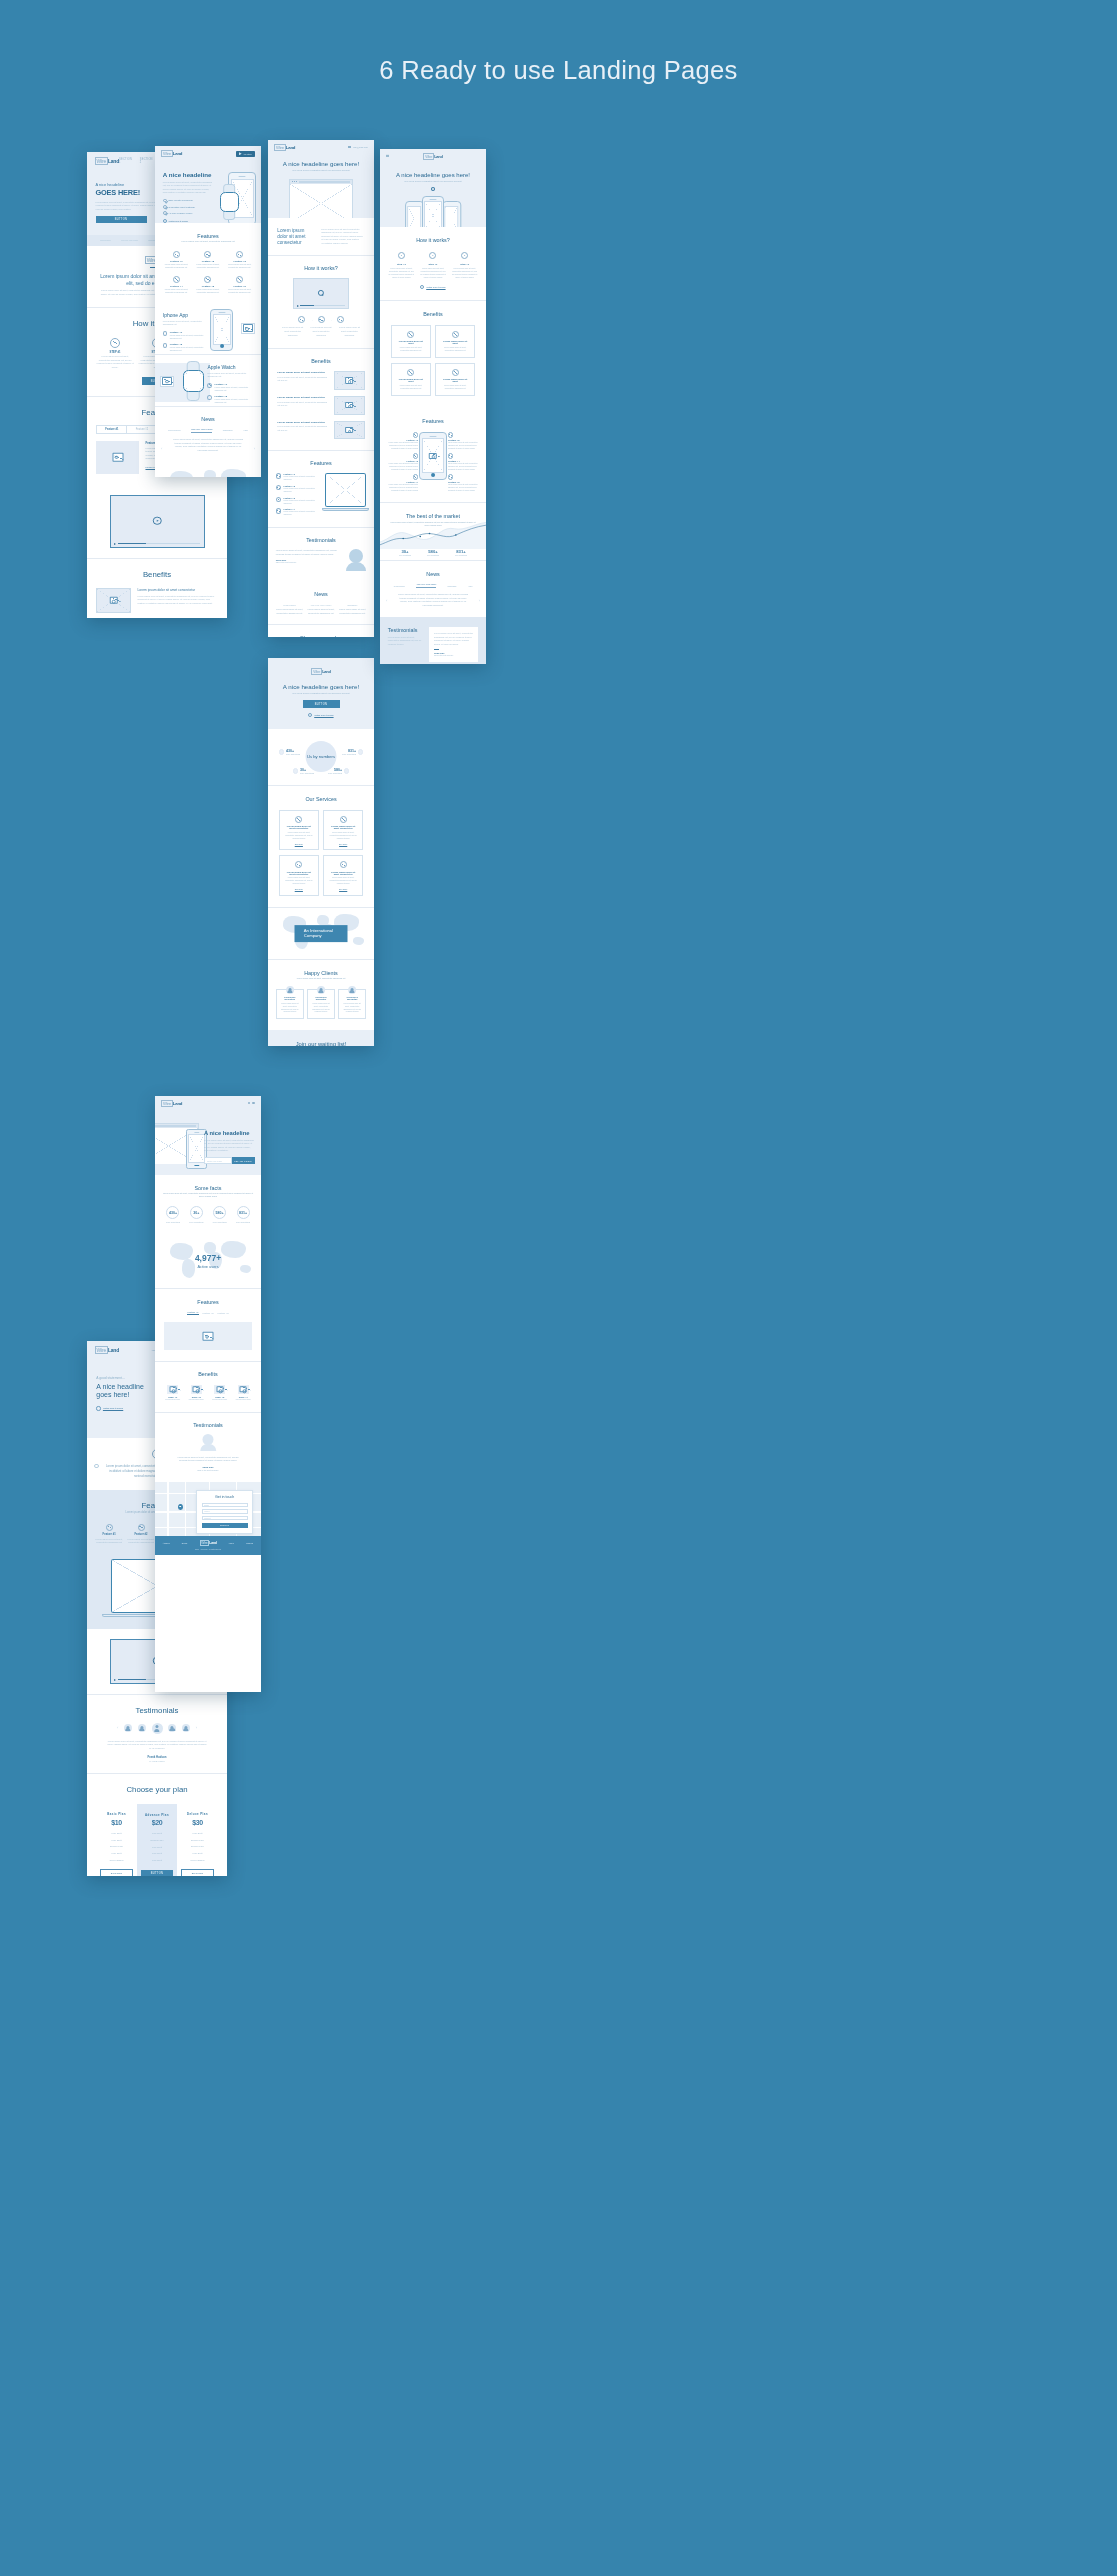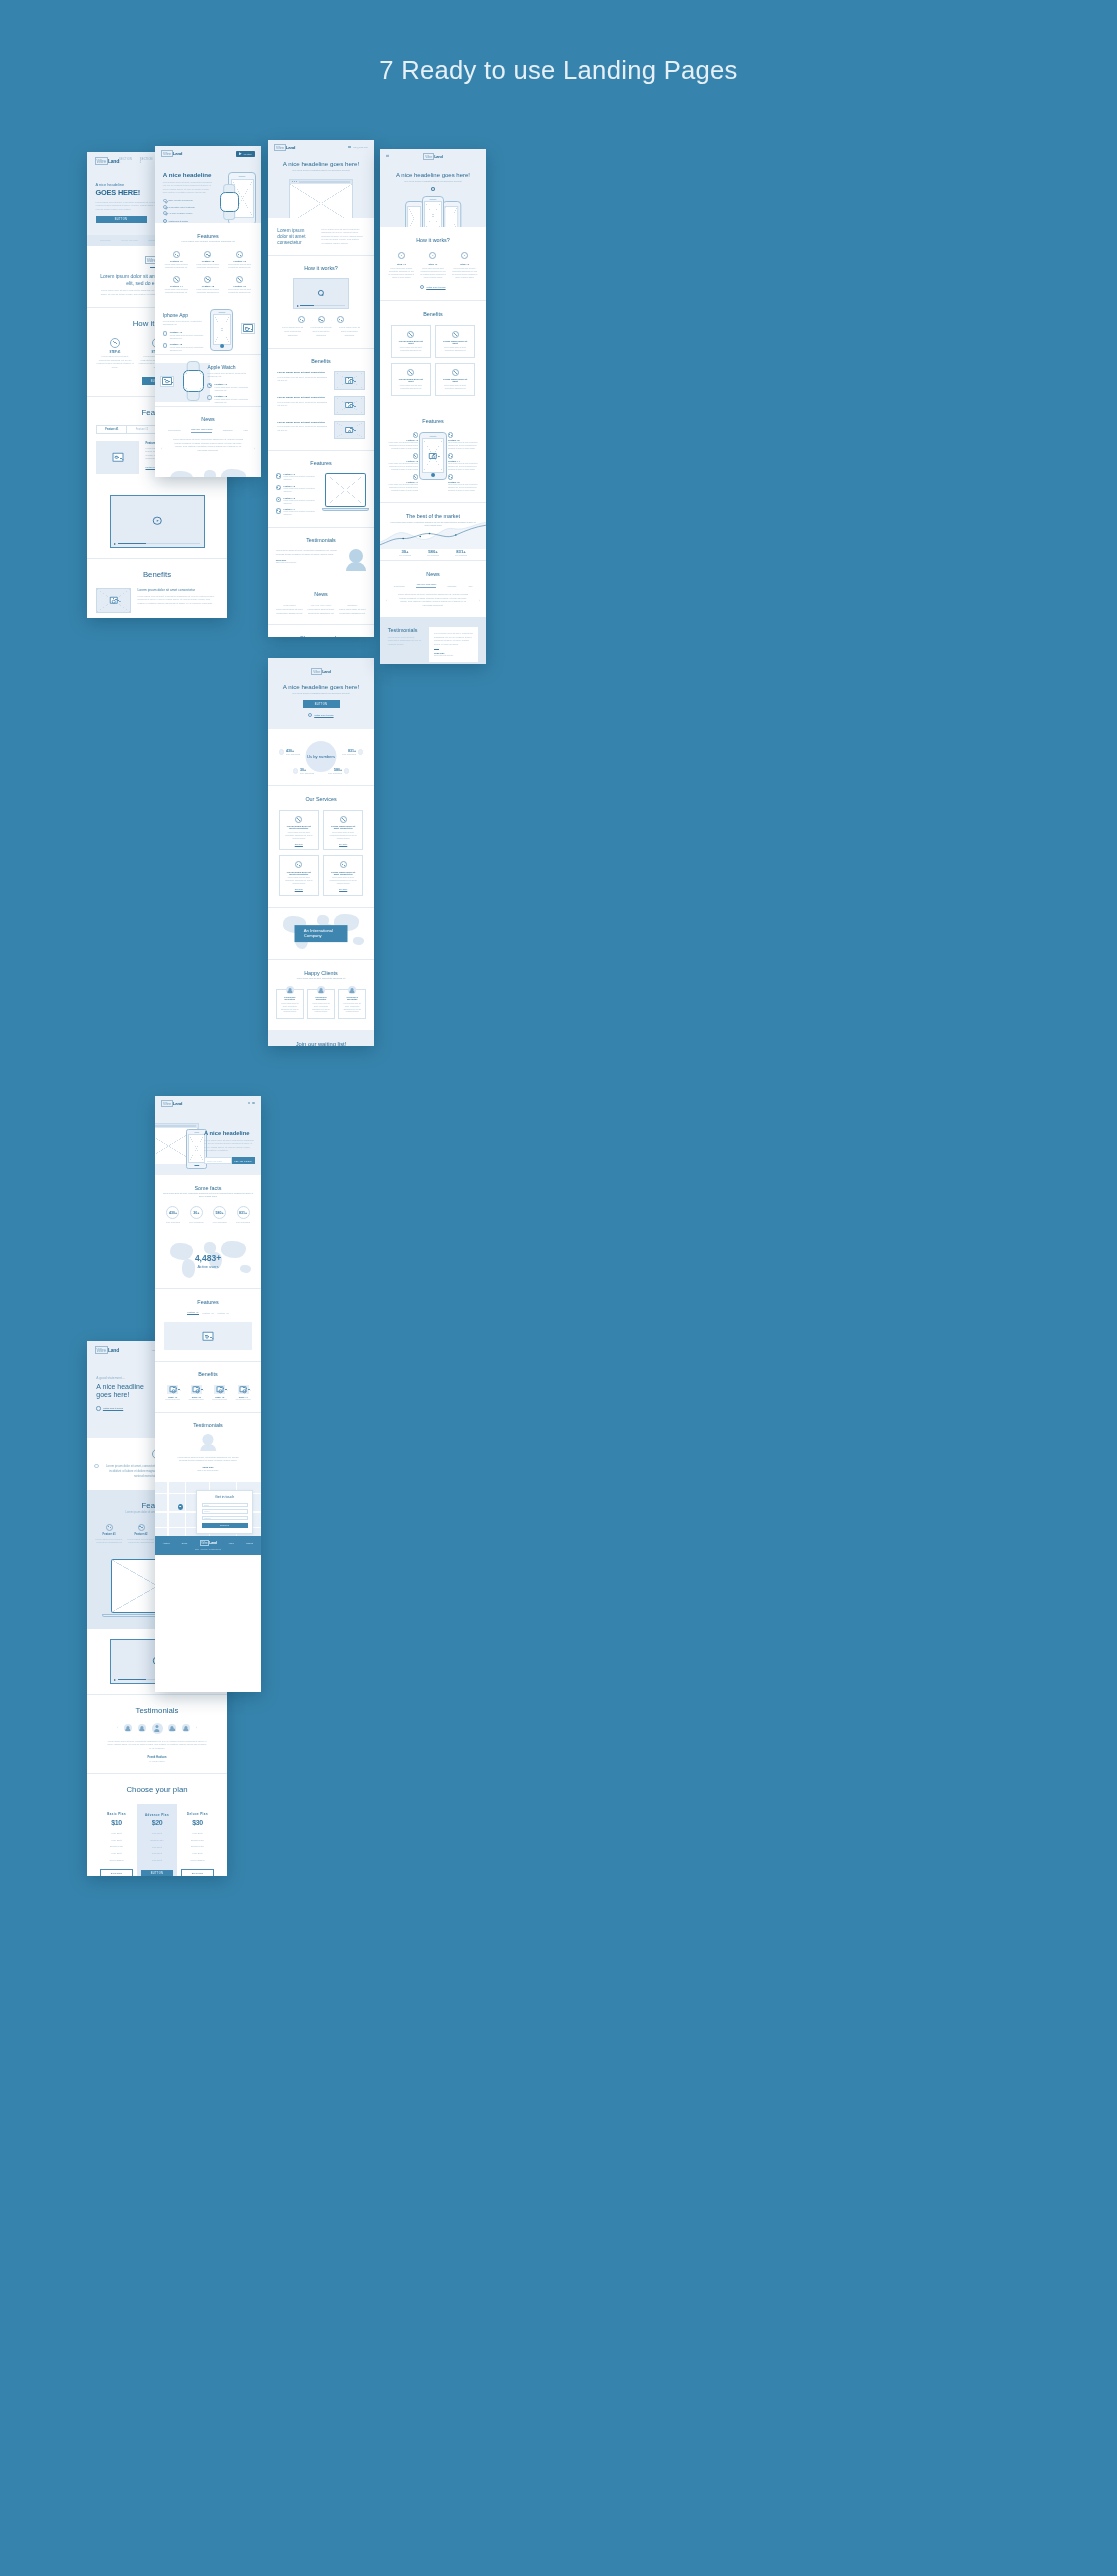--- a/index.html
+++ b/index.html
@@ -140,21 +140,21 @@
 
   .store{display:flex;align-items:center;gap:1.6px;background:#2f6e95;padding:1.6px 3.9px;border-radius:0.8px;}
   .store u{width:3.1px;height:3.5px;background:#cfe4f2;display:block;clip-path:polygon(0 0,100% 50%,0 100%);}
   .store b{font-size:1.9px;color:#dbeaf5;font-weight:400;line-height:1.1;display:block;}
   .pp{font-size:8.5px;font-weight:700;color:#3e7ca5;text-align:center;letter-spacing:-0.4px;}
   .pn{font-size:2.5px;color:#8fb2cb;text-align:center;letter-spacing:0.4px;}
 </style>
 </head>
 <body>
 
-<div class="page-title">7 Ready to use Landing Pages</div>
+<div class="page-title">6 Ready to use Landing Pages</div>
 
 <div class="mock" style="left:87px;top:152px;width:140px;height:466px;">
   <div class="inner">
 
     <div class="nav">
       <div class="logo"><span class="w">Wire</span><span>Land</span></div>
       <div class="navlinks">
         <span>SECTION 1</span>
         <span>SECTION 2</span>
         <span>SECTION 3</span>
@@ -715,21 +715,21 @@
     <div class="sec wt" style="padding:0;height:54px;position:relative;">
       <div class="worldmap">
         <i style="left:14%;top:16%;width:22%;height:32%;"></i>
           <i style="left:25%;top:46%;width:13%;height:34%;"></i>
         <i style="left:46%;top:14%;width:12%;height:22%;"></i>
           <i style="left:51%;top:32%;width:12%;height:32%;"></i>
         <i style="left:62%;top:12%;width:24%;height:32%;"></i>
           <i style="left:80%;top:56%;width:11%;height:16%;"></i>
       </div>
       <div style="position:absolute;left:50%;top:50%;transform:translate(-50%,-50%);text-align:center;">
-        <div style="font-size:8.5px;font-weight:700;color:#3e7ca5;">4,483+</div>
+        <div style="font-size:8.5px;font-weight:700;color:#3e7ca5;">4,977+</div>
         <div style="font-size:3.9px;color:#3e7ca5;margin-top:0.8px;">Active users</div>
       </div>
     </div>
     <div class="hr"></div>
     <div class="sec wt" style="padding:9.3px 9.3px 11px;">
       <h3 class="sec-h">Features</h3>
       <div class="row ctr" style="margin-top:6.2px;gap:3.9px;">
         <span style="font-size:2.3px;color:#3e7ca5;border-bottom:0.8px solid #3e7ca5;padding-bottom:1.6px;">Feature #1</span>
         <span style="font-size:2.3px;color:#a7c2d6;">Feature #2</span>
         <span style="font-size:2.3px;color:#a7c2d6;">Feature #3</span>

